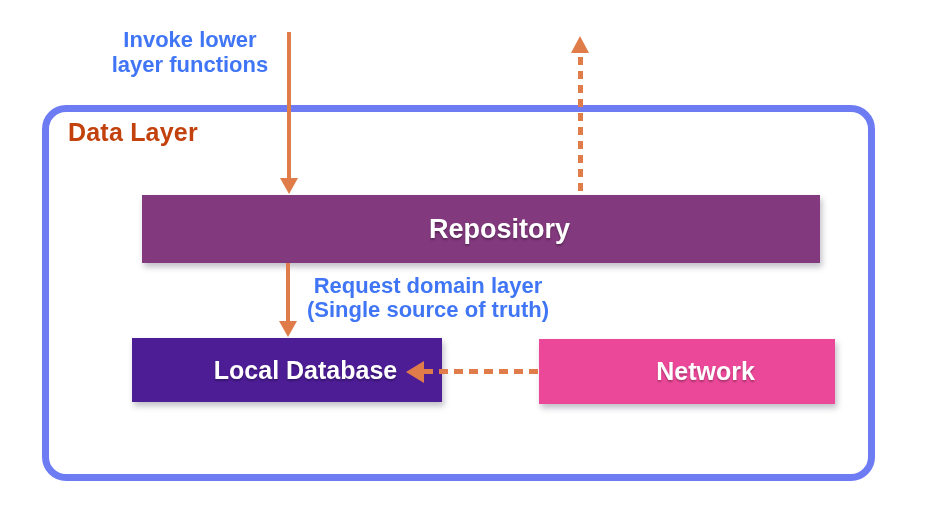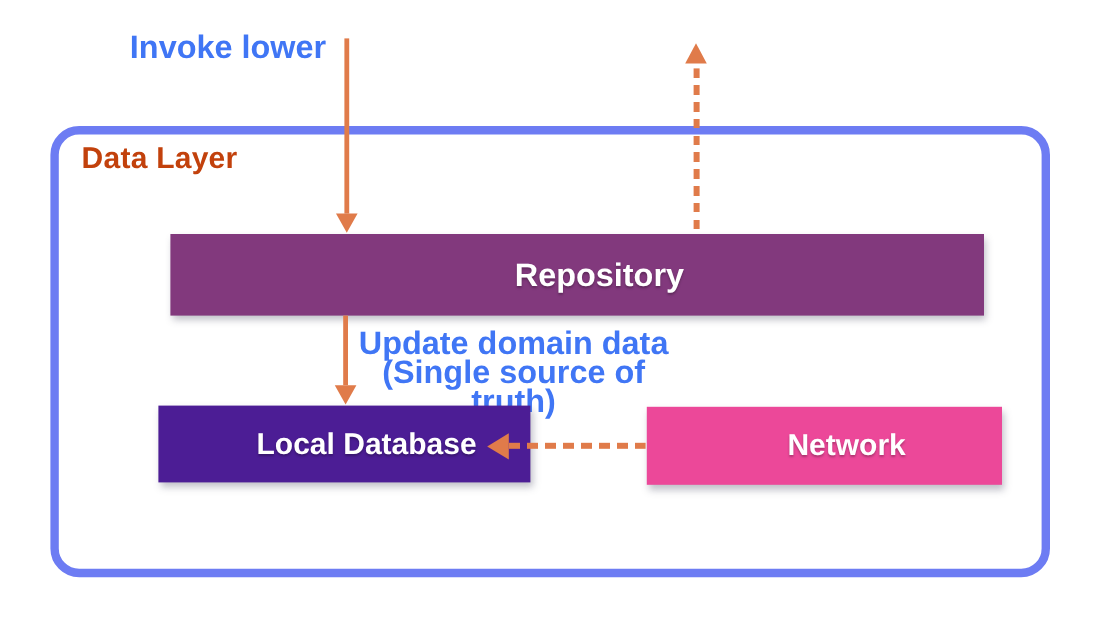--- a/index.html
+++ b/index.html
@@ -28,21 +28,21 @@
     box-shadow:2px 4px 6px rgba(90,90,110,0.38);
     text-shadow:0 2px 2px rgba(0,0,0,0.28);
     padding-left:37px;
   }
   .repository{left:142px;top:195px;width:641px;height:68px;background:#82397D;font-size:27px;}
   .local-db{left:132px;top:338px;width:273px;height:64px;background:#4B70DB;font-size:25px;}
   .network{left:539px;top:339px;width:259px;height:65px;background:#E8B93F;font-size:25px;}
   
   .note{
     position:absolute;text-align:center;
-    color:#4076F5;font-weight:bold;font-size:27px;line-height:25px;
+    color:#4076F5;font-weight:bold;font-size:22px;line-height:25px;
   }
   .note-invoke{left:60px;top:27px;width:260px;}
   .note-stream{left:592px;top:27px;width:120px;}
   .note-request{left:288px;top:274px;width:280px;line-height:24px;}
   .note-update{left:338px;top:420px;width:260px;}
   
   .arr-line-v{position:absolute;width:4px;background:#E07B4A;}
   .invoke-line{left:287px;top:32px;height:146px;}
   .request-line{left:286px;top:263px;height:58px;}
   .head-down{
@@ -78,36 +78,37 @@
 </head>
 <body>
 
 <div class="stage">
 
   <div class="outer-box"></div>
   <div class="container-title">Data Layer</div>
 
   <div class="note note-invoke">
     <div>Invoke lower</div>
+    <div>layer functions</div>
   </div>
 
 
   <div class="arr-line-v invoke-line"></div>
   <div class="head-down invoke-head"></div>
 
   <div class="dash-v stream-line"></div>
   <div class="head-up stream-head"></div>
 
   <div class="node repository" style="background-color: rgb(130, 57, 125);">Repository</div>
 
   <div class="arr-line-v request-line"></div>
   <div class="head-down request-head"></div>
 
   <div class="note note-request">
-    <div>Update domain data</div>
+    <div>Request domain layer</div>
     <div>(Single source of truth)</div>
   </div>
 
   <div class="node local-db" style="background-color: #4c1d95;">Local Database</div>
 
   <div class="node network" style="background-color: #ec4899;">Network</div>
 
   <div class="dash-h network-line"></div>
   <div class="head-left network-head"></div>
 

